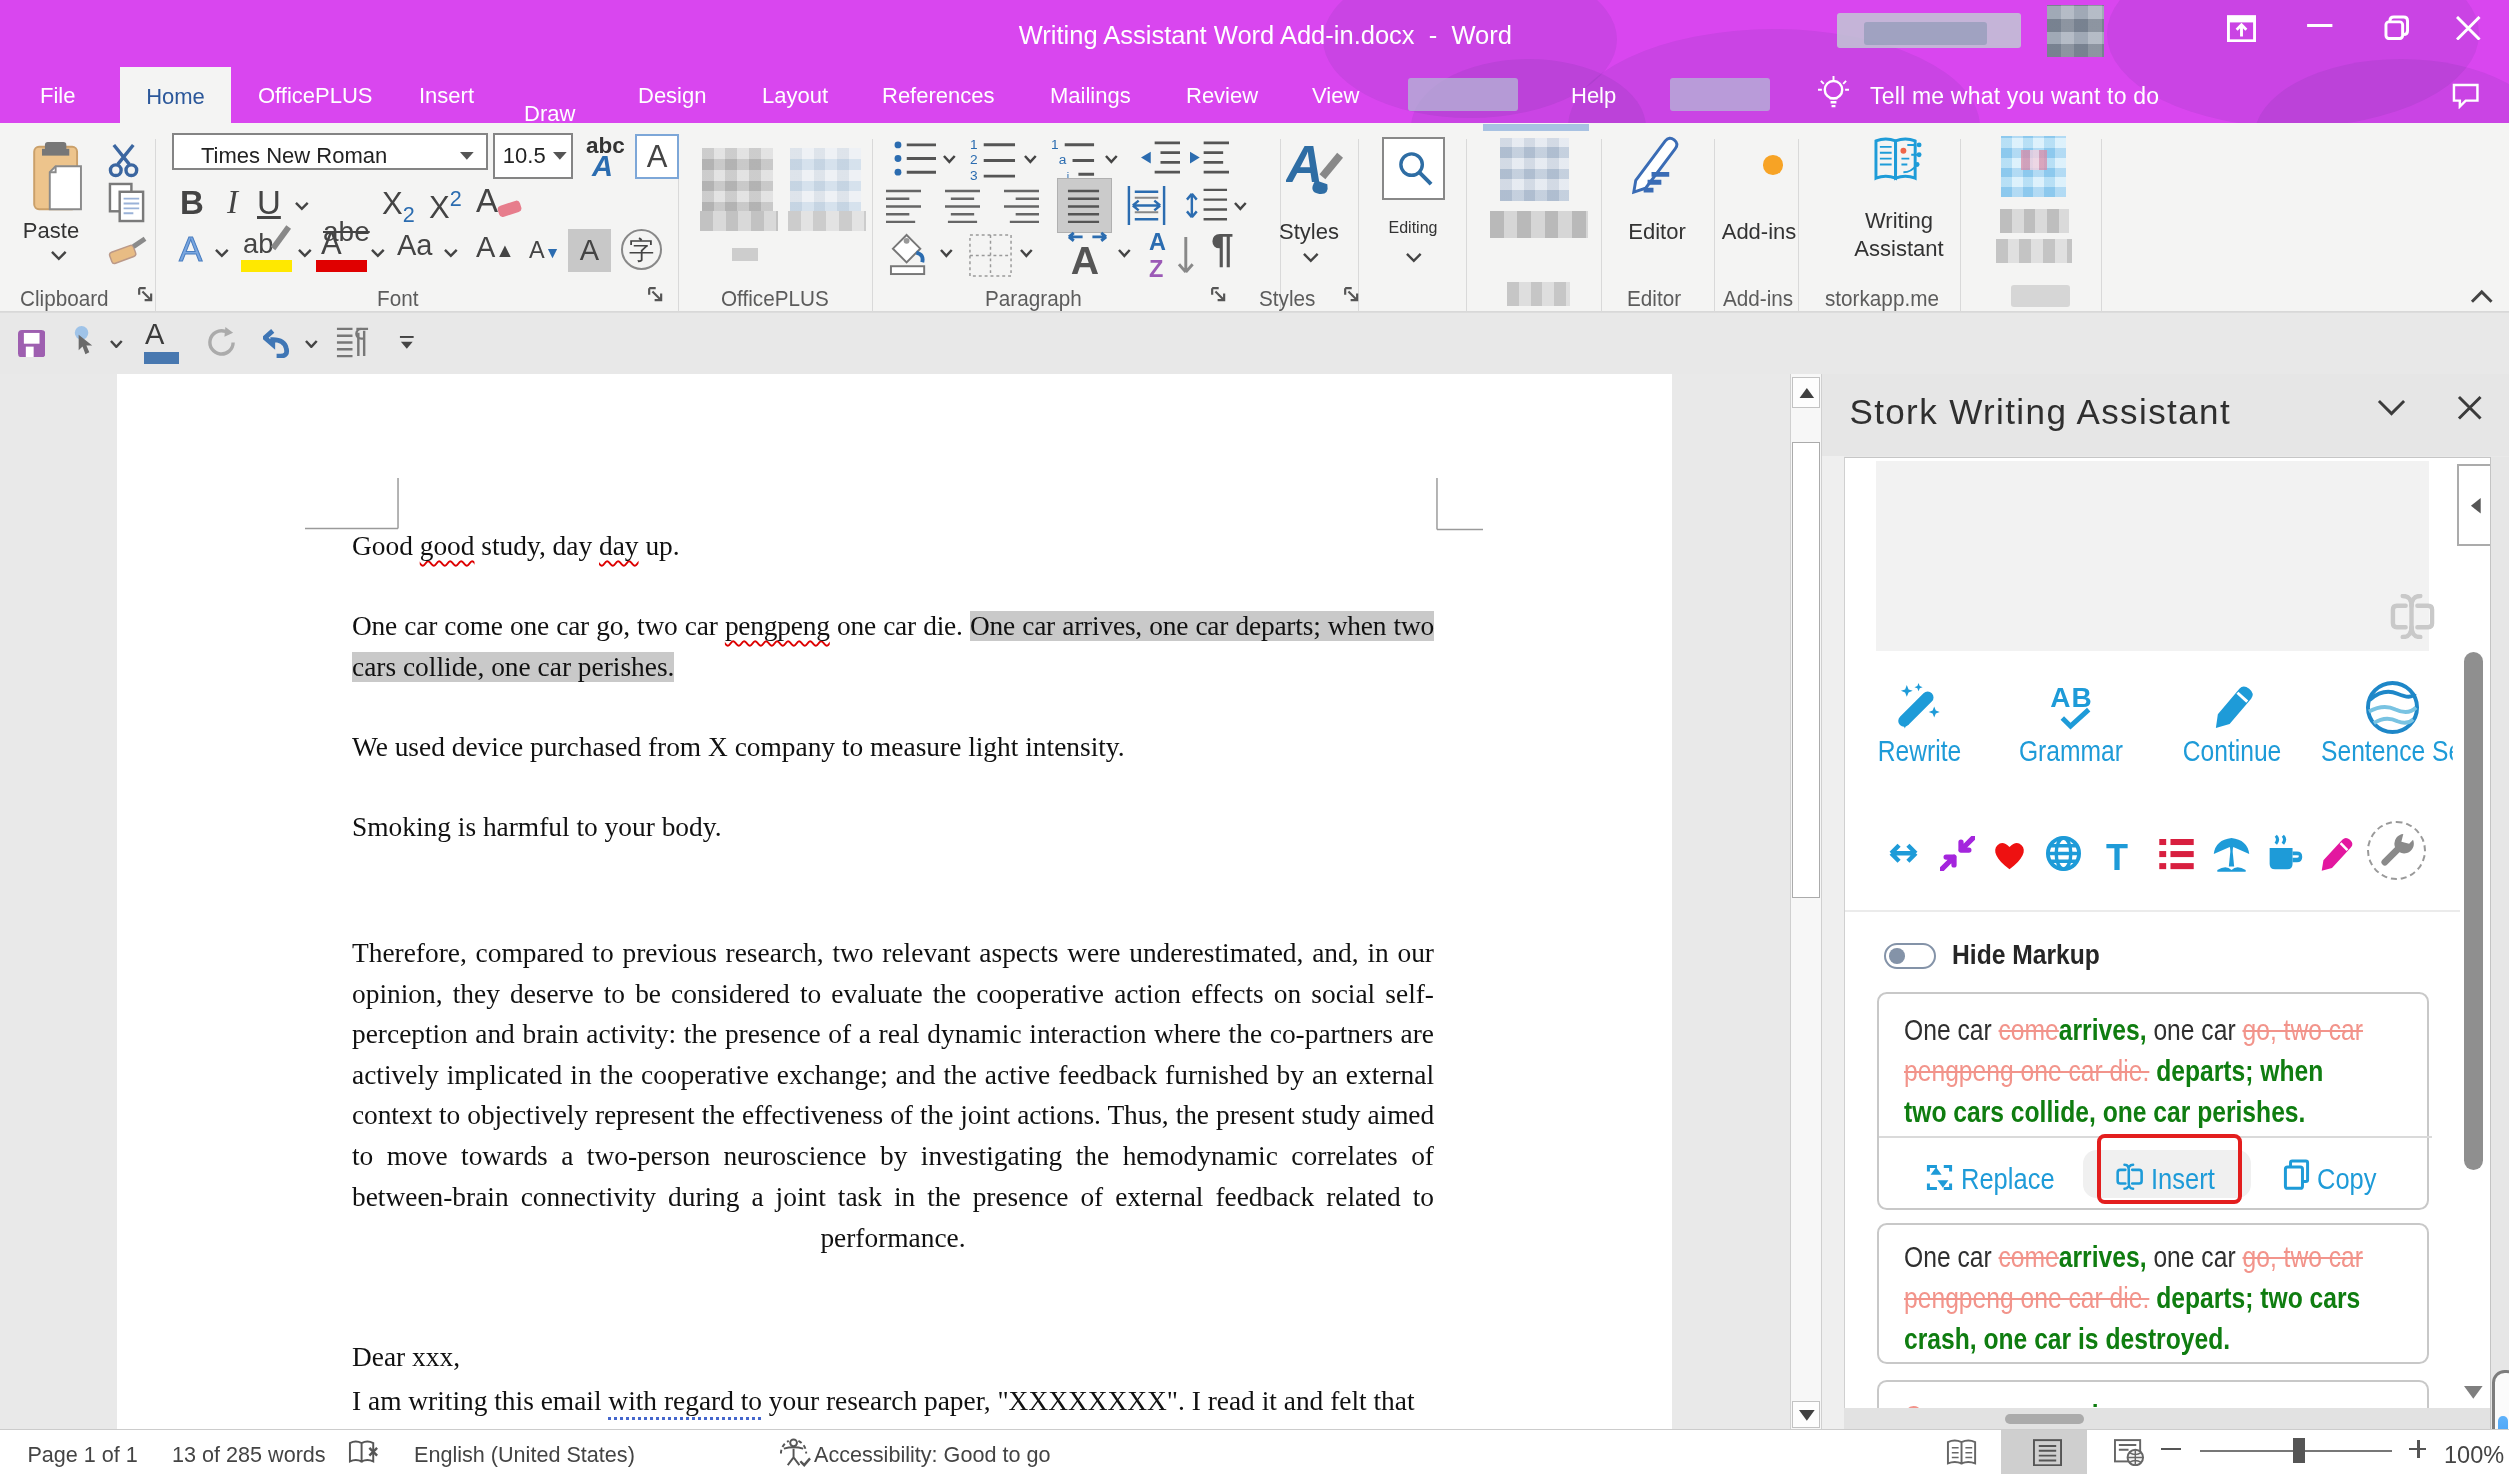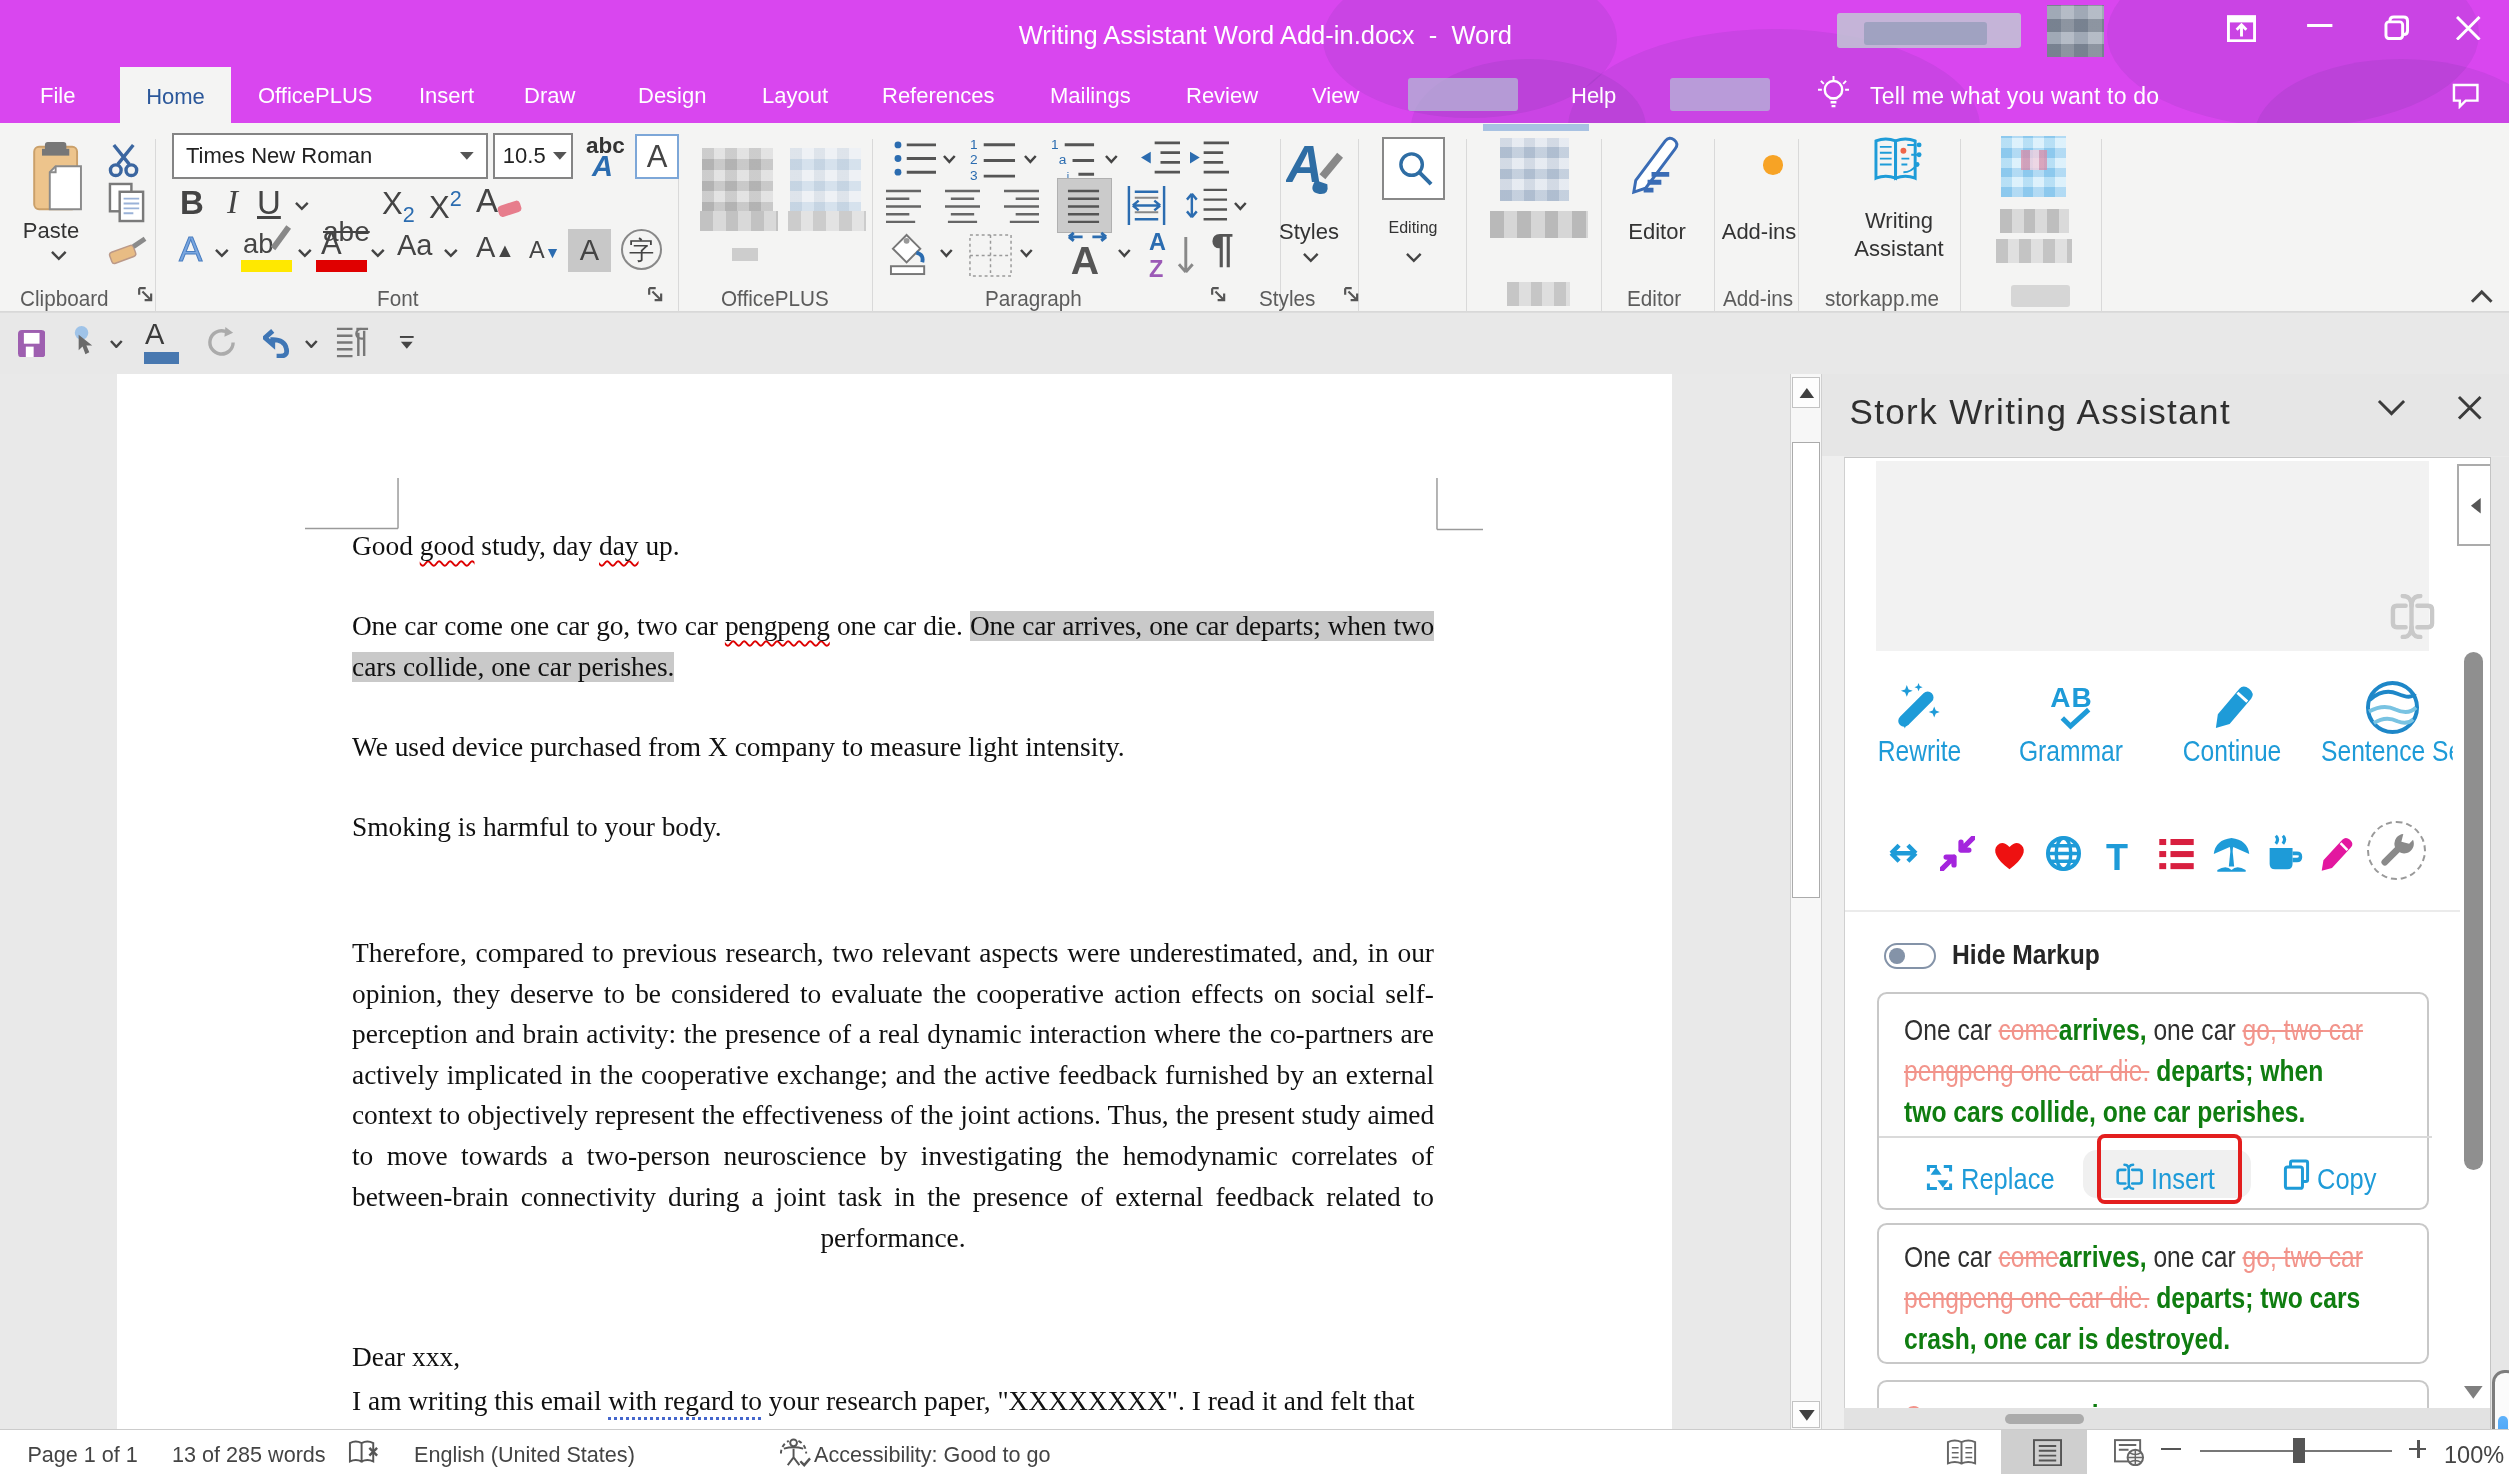--- a/index.html
+++ b/index.html
@@ -79,21 +79,21 @@
   <svg class="winbtn" style="left:2456px;top:15.7px;" width="24.5" height="24.5" viewBox="0 0 25 25">
     <path d="M1 1 L24 24 M24 1 L1 24" stroke="#fff" stroke-width="3"></path>
   </svg>
 
   <div id="hometab">
       <span>Home</span>
     </div>
   <div class="tab" style="left:40px;">File</div>
   <div class="tab" style="left:258px;">OfficePLUS</div>
   <div class="tab" style="left:419px;">Insert</div>
-  <div class="tab" style="left:524px;">Draw</div>
+  <div class="tab" style="left:524px;margin-top:18px;">Draw</div>
   <div class="tab" style="left:638px;">Design</div>
   <div class="tab" style="left:762px;">Layout</div>
   <div class="tab" style="left:882px;">References</div>
   <div class="tab" style="left:1050px;">Mailings</div>
   <div class="tab" style="left:1186px;">Review</div>
   <div class="tab" style="left:1312px;">View</div>
   <div class="blurmenu" style="left:1408px;width:110px;"></div>
   <div class="tab" style="left:1571px;">Help</div>
   <div class="blurmenu" style="left:1670px;width:100px;"></div>
   <svg class="winbtn" style="left:1818px;top:76px;" width="31" height="37" viewBox="0 0 32 38">
@@ -166,21 +166,21 @@
   <svg style="position:absolute;left:108px;top:59px;" width="39" height="41" viewBox="0 0 40 42">
     <rect x="2" y="2" width="22" height="28" fill="#fff" stroke="#7a7a7a" stroke-width="2.5"></rect>
     <rect x="12" y="10" width="24" height="30" fill="#fff" stroke="#7a7a7a" stroke-width="2.5"></rect>
     <path d="M16 17 h16 M16 22 h16 M16 27 h16 M16 32 h10" stroke="#9ab2d8" stroke-width="2"></path>
   </svg>
   <svg style="position:absolute;left:108px;top:110px;" width="41" height="35" viewBox="0 0 42 36">
     <rect x="2" y="16" width="26" height="12" rx="3" fill="#e8bc84" stroke="#b98" stroke-width="1.5" transform="rotate(-20 15 22)"></rect>
     <path d="M26 14 L38 6" stroke="#8a8a8a" stroke-width="5"></path>
   </svg>
 
-  <div style="position:absolute;left:172px;top:9.8px;width:316px;height:46px;background:#fff;border:2px solid #848484;font-size:22px;color:#222;line-height:42px;padding-left:12px;">Times New Roman</div>
+  <div style="position:absolute;left:172px;top:9.8px;width:316px;height:37px;background:#fff;border:2px solid #848484;font-size:22px;color:#222;line-height:42px;padding-left:27px;">Times New Roman</div>
   <svg style="position:absolute;left:459px;top:28px;" width="15.7" height="9.8" viewBox="0 0 16 10">
       <path d="M1 1 L8 9 L15 1" fill="#555"></path>
     </svg>
   <div style="position:absolute;left:493px;top:9.8px;width:80px;height:46px;background:#fff;border:2px solid #848484;font-size:22px;color:#222;line-height:42px;padding-left:7.8px;">10.5</div>
   <svg style="position:absolute;left:552px;top:28px;" width="15.7" height="9.8" viewBox="0 0 16 10">
       <path d="M1 1 L8 9 L15 1" fill="#555"></path>
     </svg>
   <div style="position:absolute;left:586px;top:9.8px;font-size:22.5px;color:#333;font-weight:bold;">abc</div>
   <div style="position:absolute;left:592px;top:27.4px;font-size:29px;color:#2b6cb0;font-weight:bold;font-style:italic;">A</div>
   <div style="position:absolute;left:635px;top:10.8px;width:44px;height:45px;border:2px solid #7da7d8;background:#fff;text-align:center;font-size:31px;color:#444;line-height:41px;">A</div>

